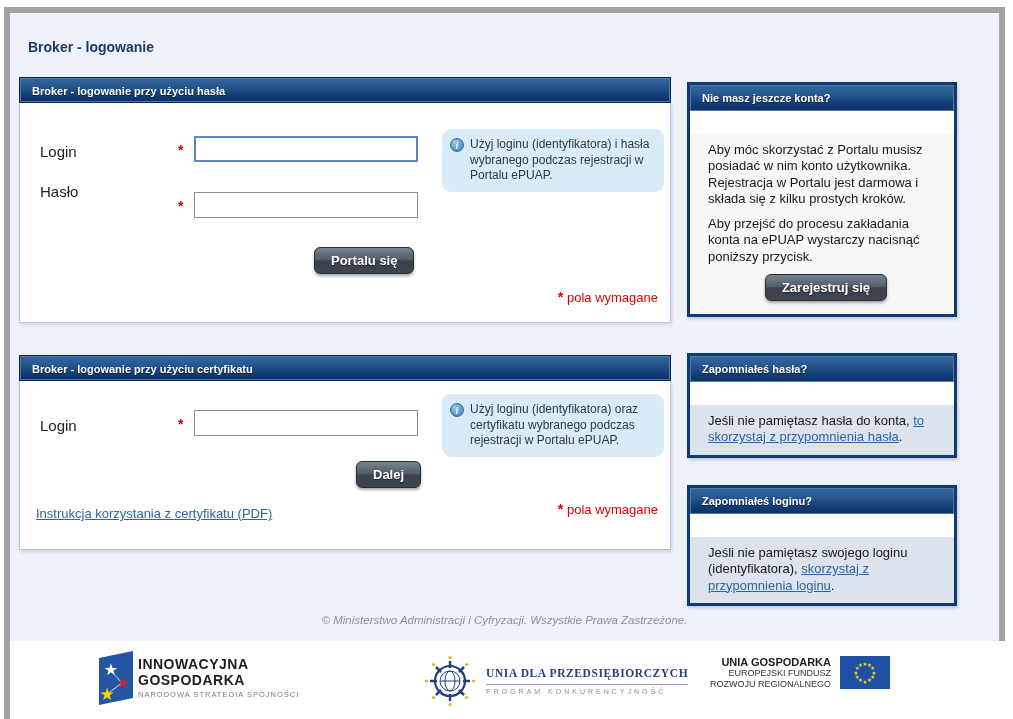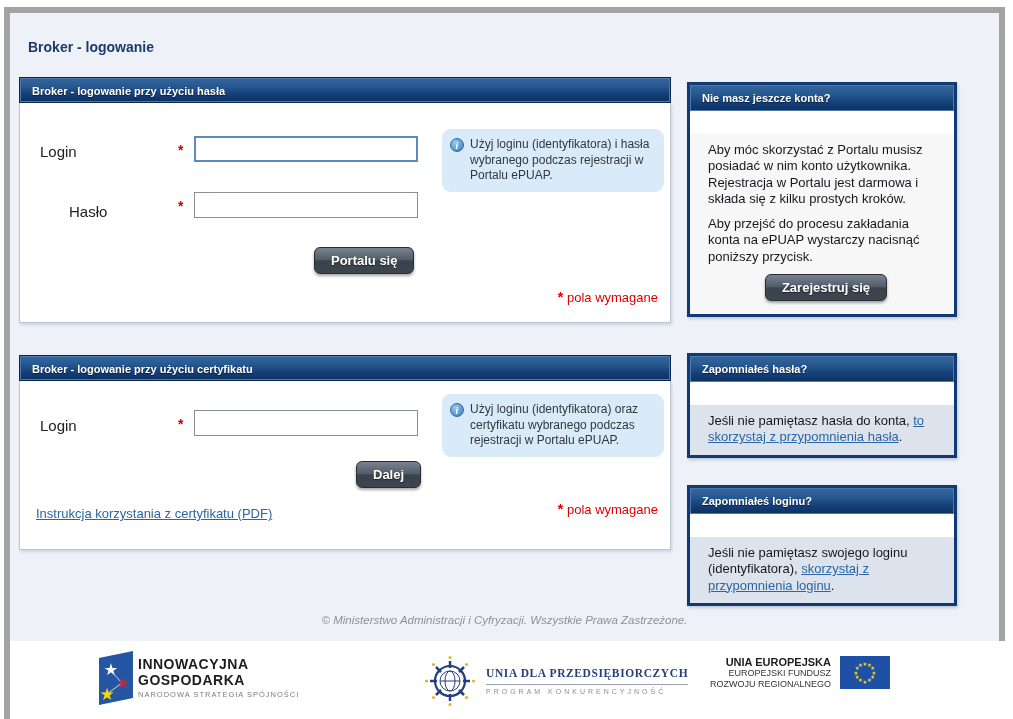--- a/index.html
+++ b/index.html
@@ -96,21 +96,21 @@
     <section class="panel panel-a">
       <div class="panel-hd">Broker - logowanie przy użyciu hasła</div>
       <div class="panel-body pa-body">
         <label class="lbl" style="top:40px;">Login</label>
         <span class="req" style="left:158px; top:39px;">*</span>
         <input type="text" class="txt txt-focus" style="top: 33px;" value="">
         <div class="info" style="top:26px;">
           <span class="info-icon">i</span>
           <span>Użyj loginu (identyfikatora) i hasła wybranego podczas rejestracji w Portalu ePUAP.</span>
         </div>
-        <label class="lbl" style="top:100px;margin-left:29px;">Hasło</label>
+        <label class="lbl" style="top:80px;">Hasło</label>
         <span class="req" style="left:158px; top:95px;">*</span>
         <input type="password" class="txt" style="top: 89px;" value="">
         <button class="btn" style="left:294px; top:144px;">Portalu się</button>
         <div class="req-note" style="top:186px;">
           <span class="star">*</span>
           <span>pola wymagane</span>
         </div>
       </div>
     </section>
 
@@ -206,21 +206,21 @@
           </g>
         </svg>
         <div class="l2-text">
           <div class="l2-line1">UNIA DLA PRZEDSIĘBIORCZYCH</div>
           <div class="l2-line2">PROGRAM KONKURENCYJNOŚĆ</div>
         </div>
       </div>
 
       <div class="logo logo-3">
         <div class="l3-text">
-          <div class="l3-line1">UNIA EUROPEJSKA</div>
+          <div class="l3-line1">UNIA GOSPODARKA</div>
           <div class="l3-line2">EUROPEJSKI FUNDUSZ</div>
           <div class="l3-line3">ROZWOJU REGIONALNEGO</div>
         </div>
         <svg width="50" height="33" viewBox="0 0 50 33">
           <rect width="50" height="33" fill="#1e50a5"></rect>
           <g fill="#ffd617" text-anchor="middle" font-size="5.5">
             <text x="25" y="9.5">★</text>
             <text x="29.5" y="10.7">★</text>
             <text x="32.8" y="14">★</text>
             <text x="34" y="18.5">★</text>

